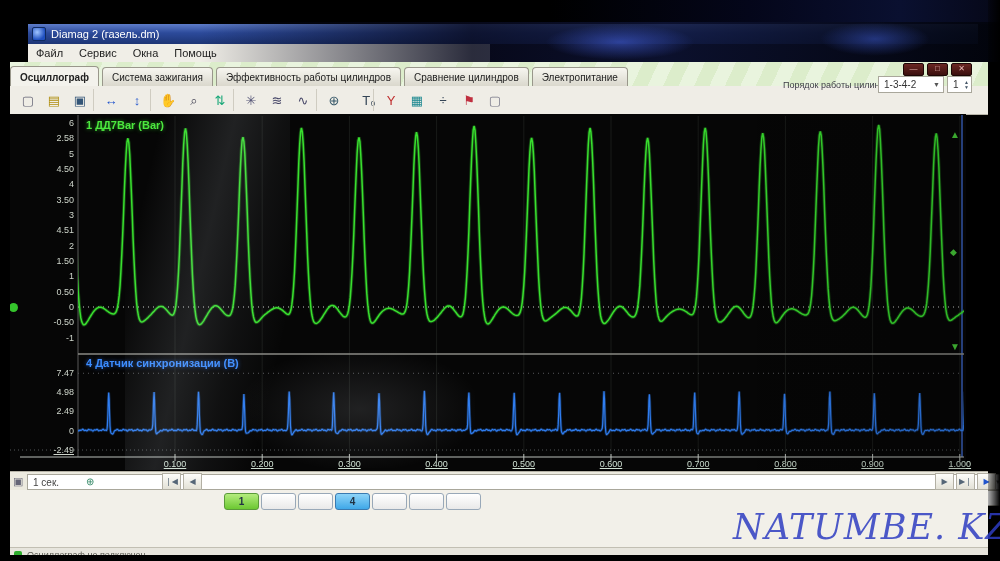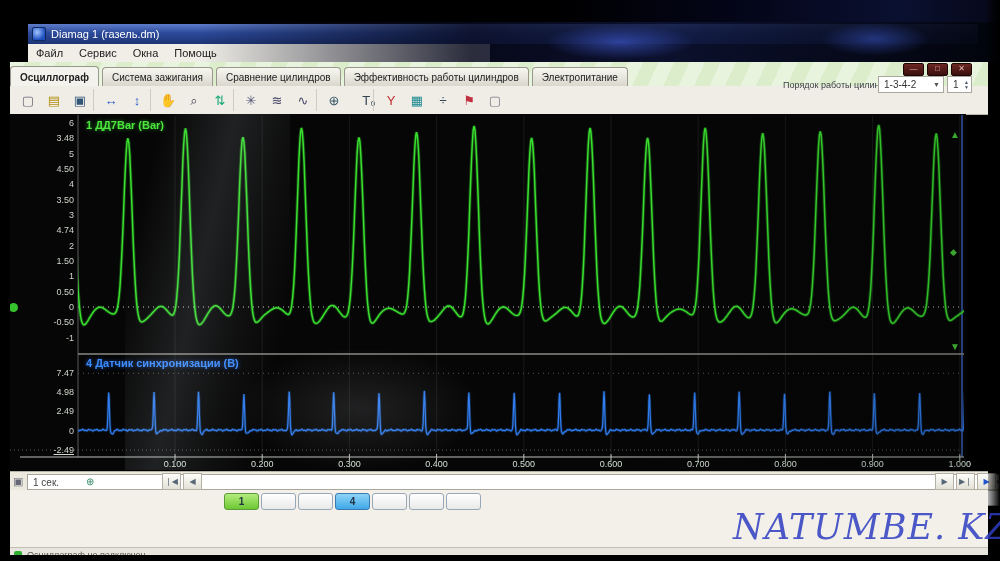--- a/index.html
+++ b/index.html
@@ -37,21 +37,21 @@
   #cyl-order-combo{left:878px;top:76px;width:66px;height:17px;background:#fff;border:1px solid #a9a79b;
     font-size:10px;color:#333;display:flex;align-items:center;padding-left:5px;box-sizing:border-box;}
   #cyl-order-combo .arr{position:absolute;right:3px;font-size:7px;color:#555;}
   #cyl-spin{left:947px;top:76px;width:25px;height:17px;background:#fff;border:1px solid #a9a79b;
     font-size:10px;color:#333;display:flex;align-items:center;padding-left:5px;box-sizing:border-box;}
   #cyl-spin .updown{position:absolute;right:2px;font-size:5px;line-height:5px;color:#456;}
   
   #scope{left:10px;top:114px;width:956px;height:356px;background:#060606;}
   #scope svg{position:absolute;left:0;top:0;}
   .ytick{position:absolute;font-size:9px;color:#cfd6cc;text-align:right;width:40px;transform:translateY(-50%);}
-  .xtick{position:absolute;font-size:9px;color:#cfe0d2;transform:translateX(-50%);}
+  .xtick{position:absolute;font-size:9px;color:#cfe0d2;transform:translateX(-50%);text-decoration:underline;}
   .trace-label{position:absolute;font-size:11px;font-weight:bold;}
   #green-label{left:86px;top:119px;color:#4ce83e;text-shadow:0 0 4px rgba(60,220,50,.6);}
   #blue-label{left:86px;top:357px;color:#3b8cff;text-shadow:0 0 4px rgba(50,120,255,.6);}
   .marker{position:absolute;color:#46c838;font-size:10px;line-height:10px;}
   #zero-dot{left:9px;top:303px;width:9px;height:9px;border-radius:50%;background:#35c42c;}
   
   #zoombar{left:10px;top:471px;width:978px;height:19px;background:#eceadf;border-top:1px solid #b5b2a6;
     font-size:10px;color:#444;}
   .zb{position:absolute;top:2px;height:14px;display:flex;align-items:center;}
   .combo-sm{background:#fff;border:1px solid #a9a79b;padding:0 14px 0 5px;height:14px;display:flex;align-items:center;position:relative;}
@@ -83,33 +83,33 @@
   #ov-right{left:988px;top:0;width:12px;height:561px;background:linear-gradient(90deg,rgba(0,0,0,.3),#000);}
   #ov-bottom{left:0;top:555px;width:1000px;height:6px;background:#000;}
   #watermark{left:733px;top:507px;z-index:60;font-family:"DejaVu Serif",serif;font-style:italic;
     font-size:35px;color:#2e3dc2;opacity:.85;letter-spacing:1px;white-space:nowrap;}
 </style>
 </head>
 <body>
 
 <div class="abs" id="titlebar">
   <span id="app-icon"></span>
-  <span>Diamag 1 (газель.dm)</span>
+  <span>Diamag 2 (газель.dm)</span>
 </div>
 <div class="abs" id="menubar">
     <span class="menu-item">Файл</span>
     <span class="menu-item">Сервис</span>
     <span class="menu-item">Окна</span>
     <span class="menu-item">Помощь</span>
   </div>
 <div class="abs" id="tabrow">
     <div class="tab active">Осциллограф</div>
     <div class="tab">Система зажигания</div>
+    <div class="tab">Эффективность работы цилиндров</div>
     <div class="tab">Сравнение цилиндров</div>
-    <div class="tab">Эффективность работы цилиндров</div>
     <div class="tab">Электропитание</div>
   </div>
 <div class="abs" id="wincontrols">
     <div class="winbtn">—</div>
     <div class="winbtn">□</div>
     <div class="winbtn">✕</div>
   </div>
 <div class="abs" id="toolbar">
 <div class="tbtn" style="left: 5px; color: rgb(102, 102, 119);">▢</div>
     <div class="tbtn" style="left: 31px; color: rgb(176, 143, 16);">▤</div>
@@ -186,27 +186,27 @@
     </svg>
 </div>
 <div class="abs trace-label" id="green-label">1 ДД7Bar (Bar)</div>
 <div class="abs trace-label" id="blue-label">4 Датчик синхронизации (В)</div>
 <div class="abs" id="zero-dot"></div>
 <div class="abs marker" style="left:950px;top:130px;">▲</div>
 <div class="abs marker" style="left:950px;top:247px;font-size:9px;">◆</div>
 <div class="abs marker" style="left:950px;top:342px;">▼</div>
 <div id="yticks-layer">
     <div class="abs ytick" style="left: 34px; top: 122.8px;">6</div>
-    <div class="abs ytick" style="left: 34px; top: 138.15px;">3.48</div>
+    <div class="abs ytick" style="left: 34px; top: 138.15px;">2.58</div>
     <div class="abs ytick" style="left: 34px; top: 153.5px;">5</div>
     <div class="abs ytick" style="left: 34px; top: 168.85px;">4.50</div>
     <div class="abs ytick" style="left: 34px; top: 184.2px;">4</div>
     <div class="abs ytick" style="left: 34px; top: 199.55px;">3.50</div>
     <div class="abs ytick" style="left: 34px; top: 214.9px;">3</div>
-    <div class="abs ytick" style="left: 34px; top: 230.25px;">4.74</div>
+    <div class="abs ytick" style="left: 34px; top: 230.25px;">4.51</div>
     <div class="abs ytick" style="left: 34px; top: 245.6px;">2</div>
     <div class="abs ytick" style="left: 34px; top: 260.95px;">1.50</div>
     <div class="abs ytick" style="left: 34px; top: 276.3px;">1</div>
     <div class="abs ytick" style="left: 34px; top: 291.65px;">0.50</div>
     <div class="abs ytick" style="left: 34px; top: 307px;">0</div>
     <div class="abs ytick" style="left: 34px; top: 322.35px;">-0.50</div>
     <div class="abs ytick" style="left: 34px; top: 337.7px;">-1</div>
     <div class="abs ytick" style="left: 34px; top: 373.28px;">7.47</div>
     <div class="abs ytick" style="left: 34px; top: 392.353px;">4.98</div>
     <div class="abs ytick" style="left: 34px; top: 411.427px;">2.49</div>

